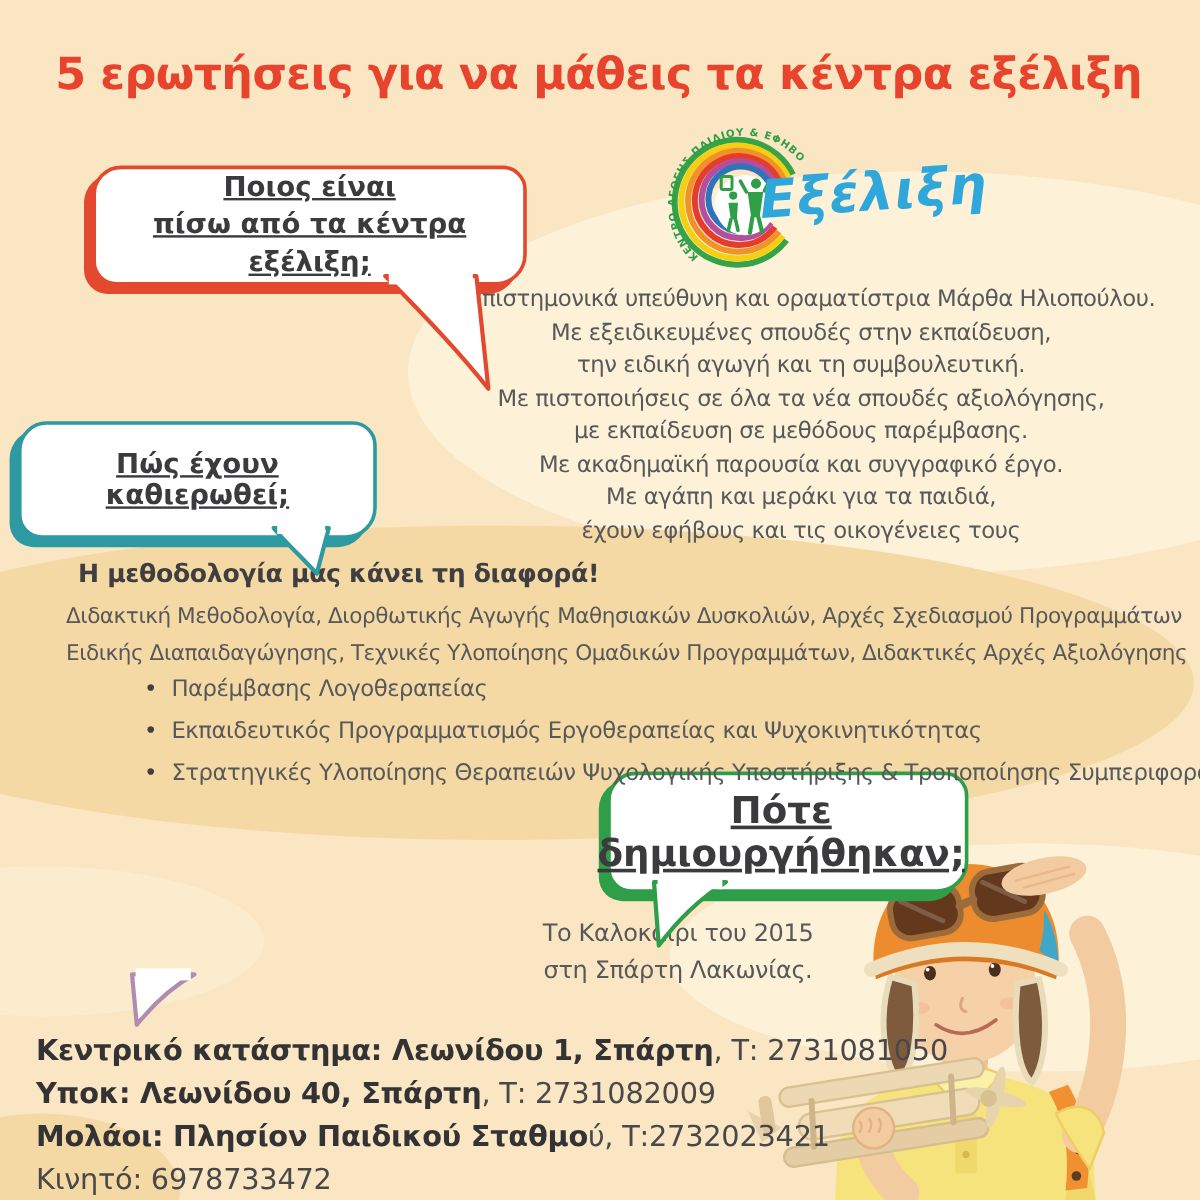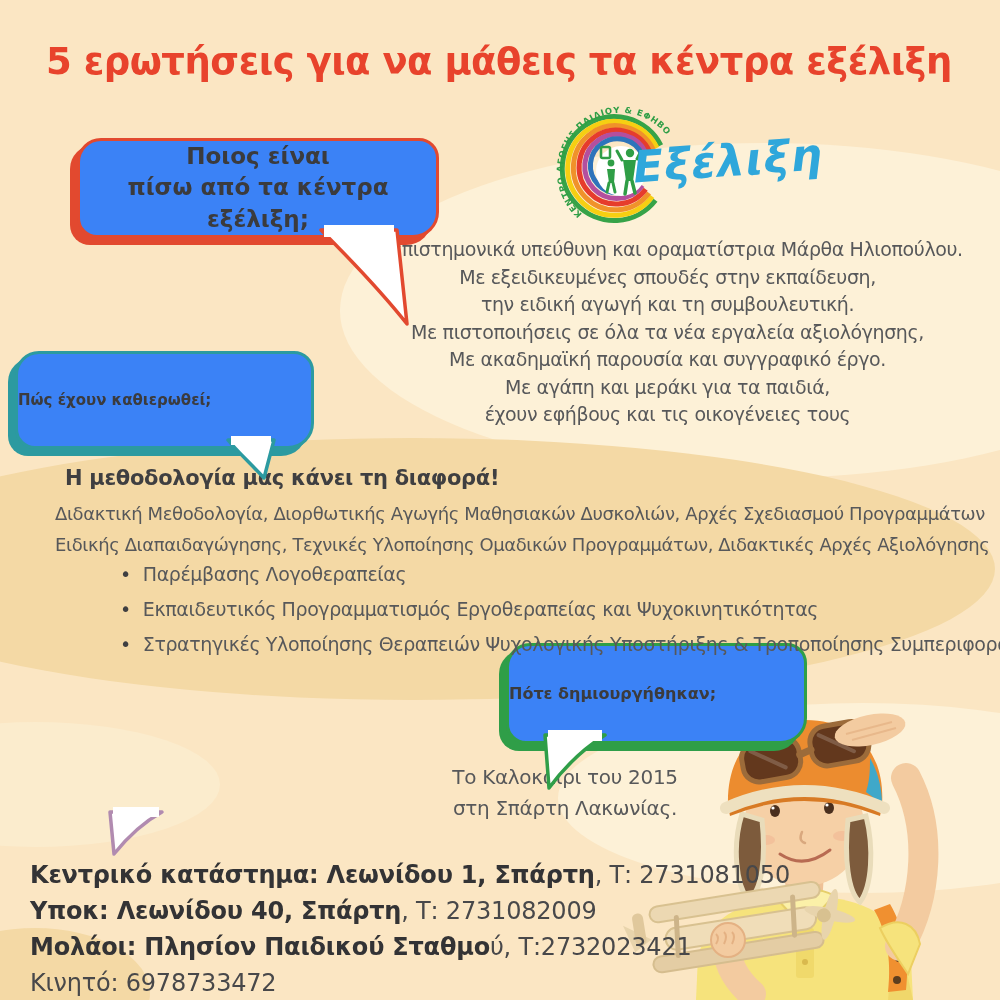--- a/index.html
+++ b/index.html
@@ -25,27 +25,27 @@
   
   #logo{left:543px;top:103px;width:250px;height:130px;}
   #logo-wordmark{
     position:absolute;left:90px;top:32px;font-size:44px;color:#2fa7db;
     font-style:italic;font-weight:600;letter-spacing:1px;transform:rotate(-4deg);
     white-space:nowrap;
   }
 
   
   .bubble{
-    position:absolute;z-index:2;background:#3b82f6;border:3px solid;border-radius:24px 20px 26px 20px;
-    display:flex;align-items:center;justify-content:flex-start;text-align:center;
-    font-weight:bold;color:#3b3b3d;
+    position:absolute;z-index:2;background:#ffffff;border:3px solid;border-radius:24px 20px 26px 20px;
+    display:flex;align-items:center;justify-content:flex-end;text-align:center;
+    font-weight:bold;color:#3b3b3d;text-decoration:underline;
   }
   #bubble-who{left:77px;top:138px;width:356px;height:94px;border-color:#e2492f;box-shadow:-7px 7px 0 #e2492f;font-size:23px;line-height:1.35;}
-  #bubble-how{left:15px;top:351px;width:293px;height:92px;border-color:#2c9aa0;box-shadow:-7px 7px 0 #2c9aa0;font-size:15px;}
-  #bubble-when{left:506px;top:643px;width:295px;height:95px;border-color:#2f9e48;box-shadow:-7px 7px 0 #2f9e48;font-size:16px;}
+  #bubble-how{left:15px;top:351px;width:293px;height:92px;border-color:#2c9aa0;box-shadow:-7px 7px 0 #2c9aa0;font-size:23px;}
+  #bubble-when{left:506px;top:643px;width:295px;height:95px;border-color:#2f9e48;box-shadow:-7px 7px 0 #2f9e48;font-size:31px;}
   #bubble-where{left:58px;top:736px;width:322px;height:82px;border-color:#b18bb0;box-shadow:-7px 7px 0 #b18bb0;font-size:23px;}
   .tail{position:absolute;z-index:3;}
 
   
   #about{left:355px;top:236px;width:625px;text-align:center;}
   #about .line{font-size:19px;line-height:27.5px;color:#57585a;white-space:nowrap;letter-spacing:-0.4px;}
 
   #method-heading{left:65px;top:466px;font-size:21px;font-weight:bold;color:#3f3f41;white-space:nowrap;letter-spacing:-0.3px;}
   #method-lines{left:55px;top:498px;width:905px;text-align:center;}
   #method-lines .line{font-size:18px;line-height:31px;color:#57585a;white-space:nowrap;letter-spacing:-0.4px;}
@@ -138,21 +138,22 @@
   <svg class="tail" style="left:100px;top:806px;" width="75" height="55" viewBox="0 0 75 55">
     <path d="M62,6 L10,6 L14,48 C26,33 42,17 62,6 Z" fill="#ffffff" stroke="#b18bb0" stroke-width="3.5" stroke-linejoin="round"></path>
     <rect x="13" y="1" width="46" height="10" fill="#ffffff"></rect>
   </svg>
 
   <div class="layer" id="about">
 
   <div class="line">Η επιστημονικά υπεύθυνη και οραματίστρια Μάρθα Ηλιοπούλου.</div>
       <div class="line">Με εξειδικευμένες σπουδές στην εκπαίδευση,</div>
       <div class="line">την ειδική αγωγή και τη συμβουλευτική.</div>
-      <div class="line">Με πιστοποιήσεις σε όλα τα νέα εργαλεία αξιολόγησης,</div>
+      <div class="line">Με πιστοποιήσεις σε όλα τα νέα σπουδές αξιολόγησης,</div>
+      <div class="line">με εκπαίδευση σε μεθόδους παρέμβασης.</div>
       <div class="line">Με ακαδημαϊκή παρουσία και συγγραφικό έργο.</div>
       <div class="line">Με αγάπη και μεράκι για τα παιδιά,</div>
       <div class="line">έχουν εφήβους και τις οικογένειες τους</div>
     </div>
 
   <div class="layer" id="method-heading">Η μεθοδολογία μας κάνει τη διαφορά!</div>
   <div class="layer" id="method-lines">
 
   <div class="line">Διδακτική Μεθοδολογία, Διορθωτικής Αγωγής Μαθησιακών Δυσκολιών, Αρχές Σχεδιασμού Προγραμμάτων</div>
       <div class="line">Ειδικής Διαπαιδαγώγησης, Τεχνικές Υλοποίησης Ομαδικών Προγραμμάτων, Διδακτικές Αρχές Αξιολόγησης</div>

